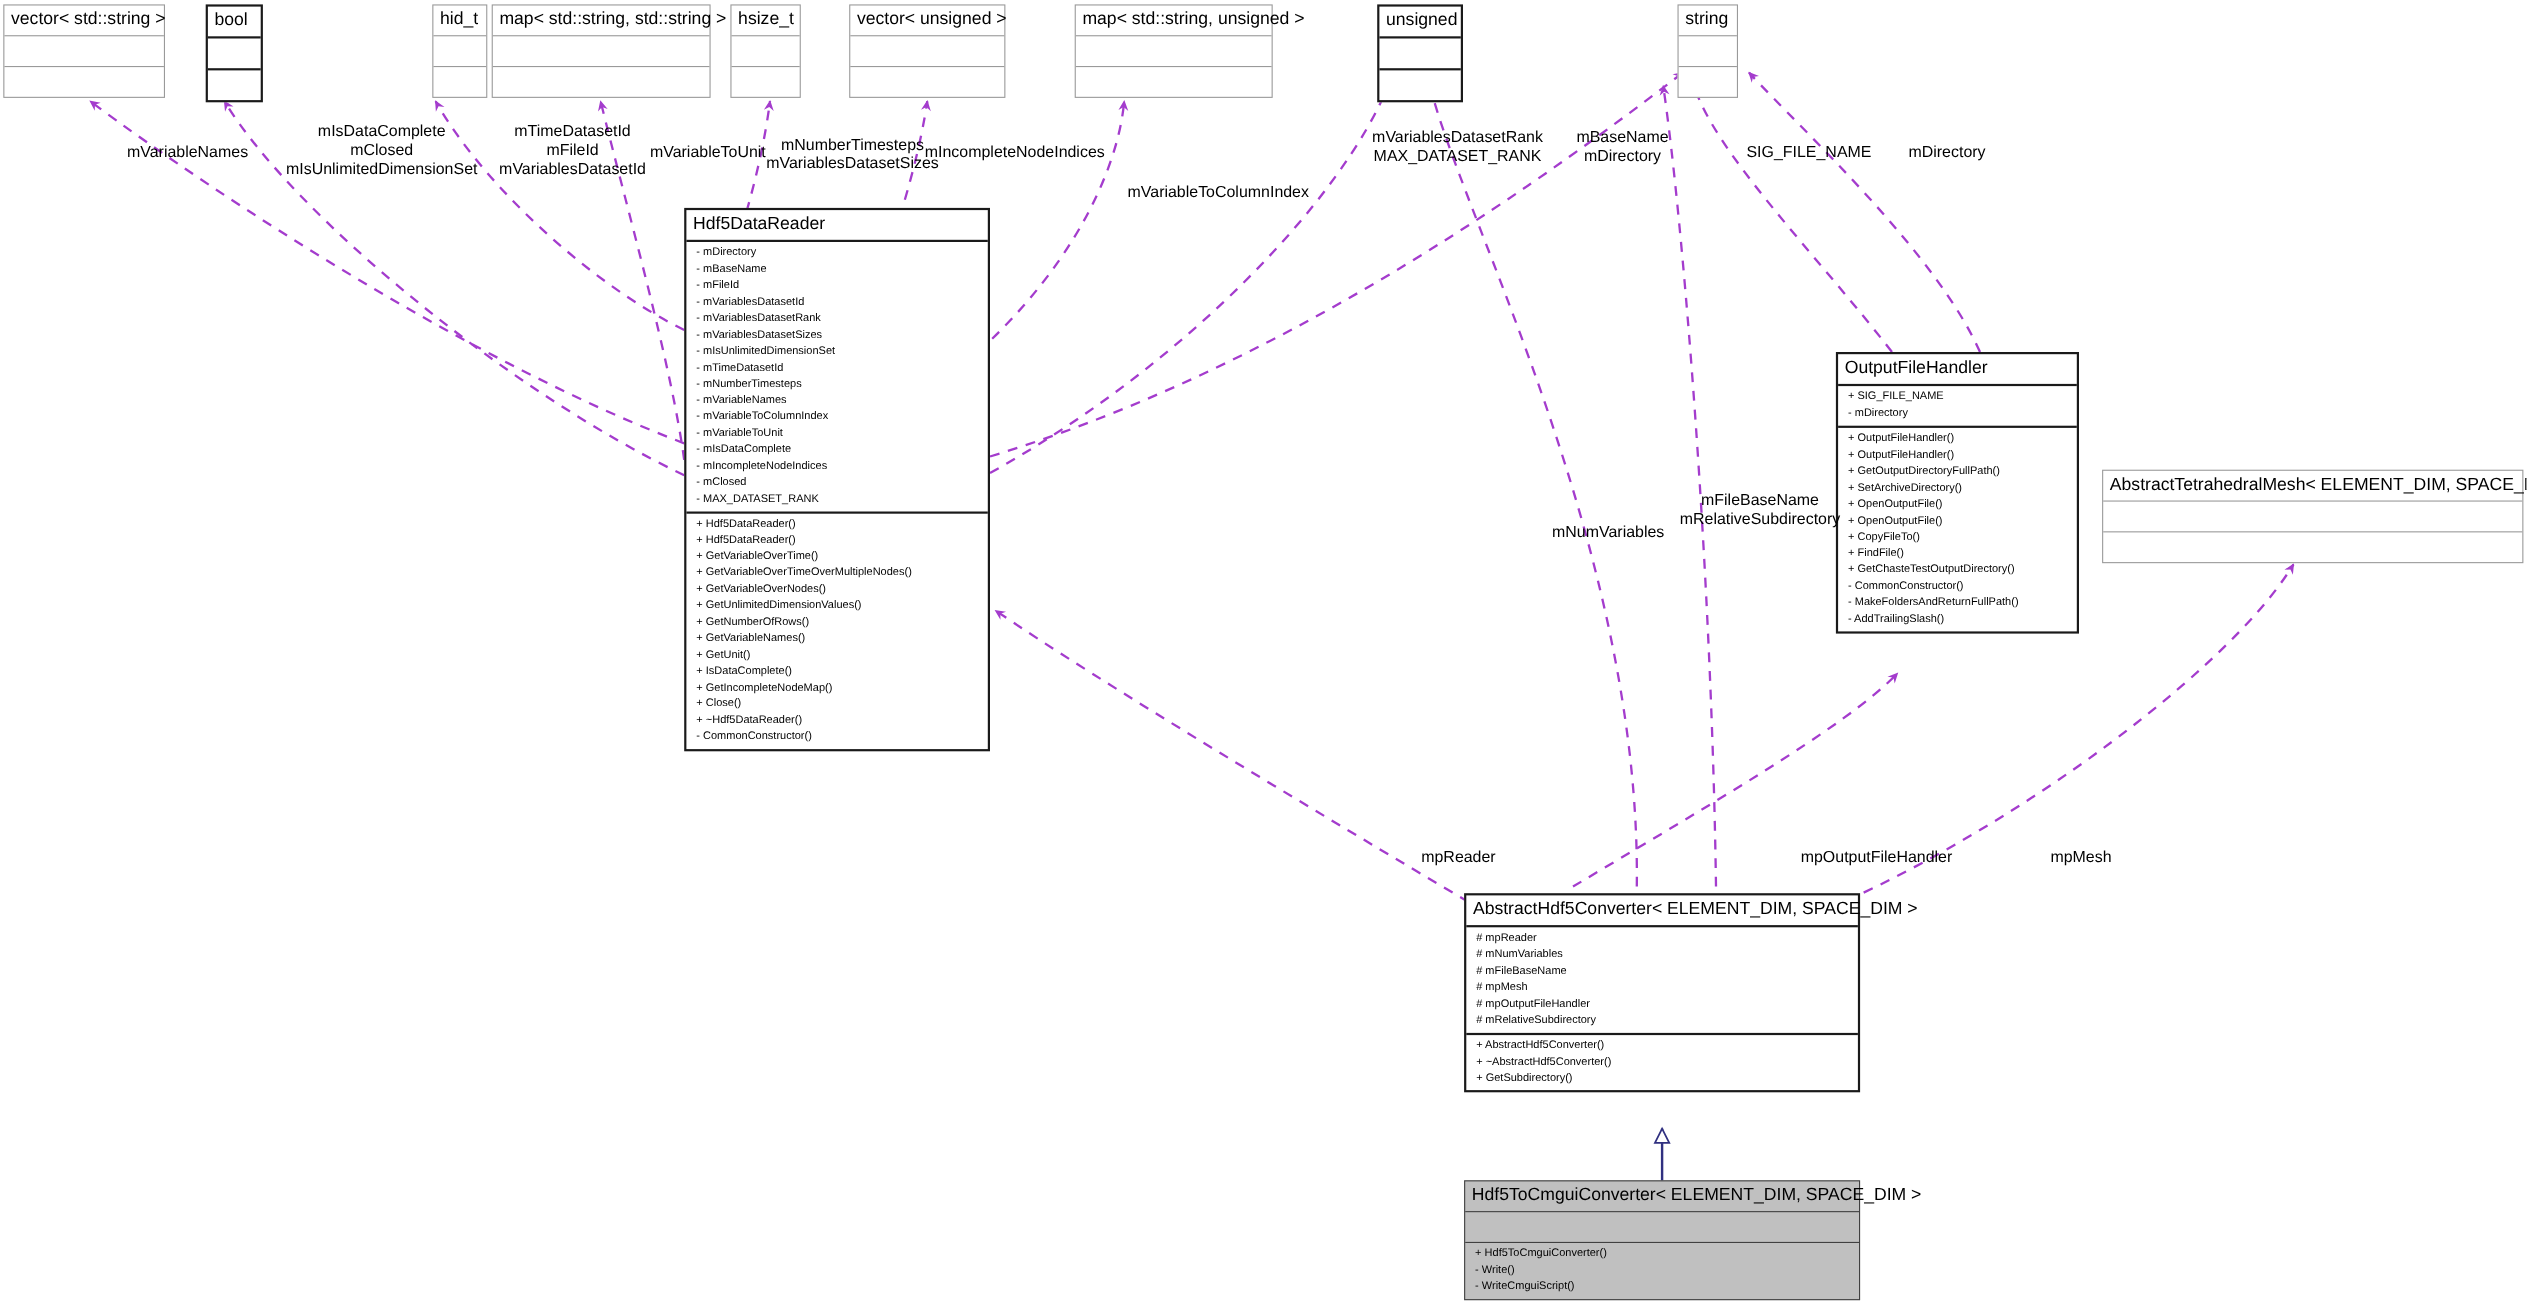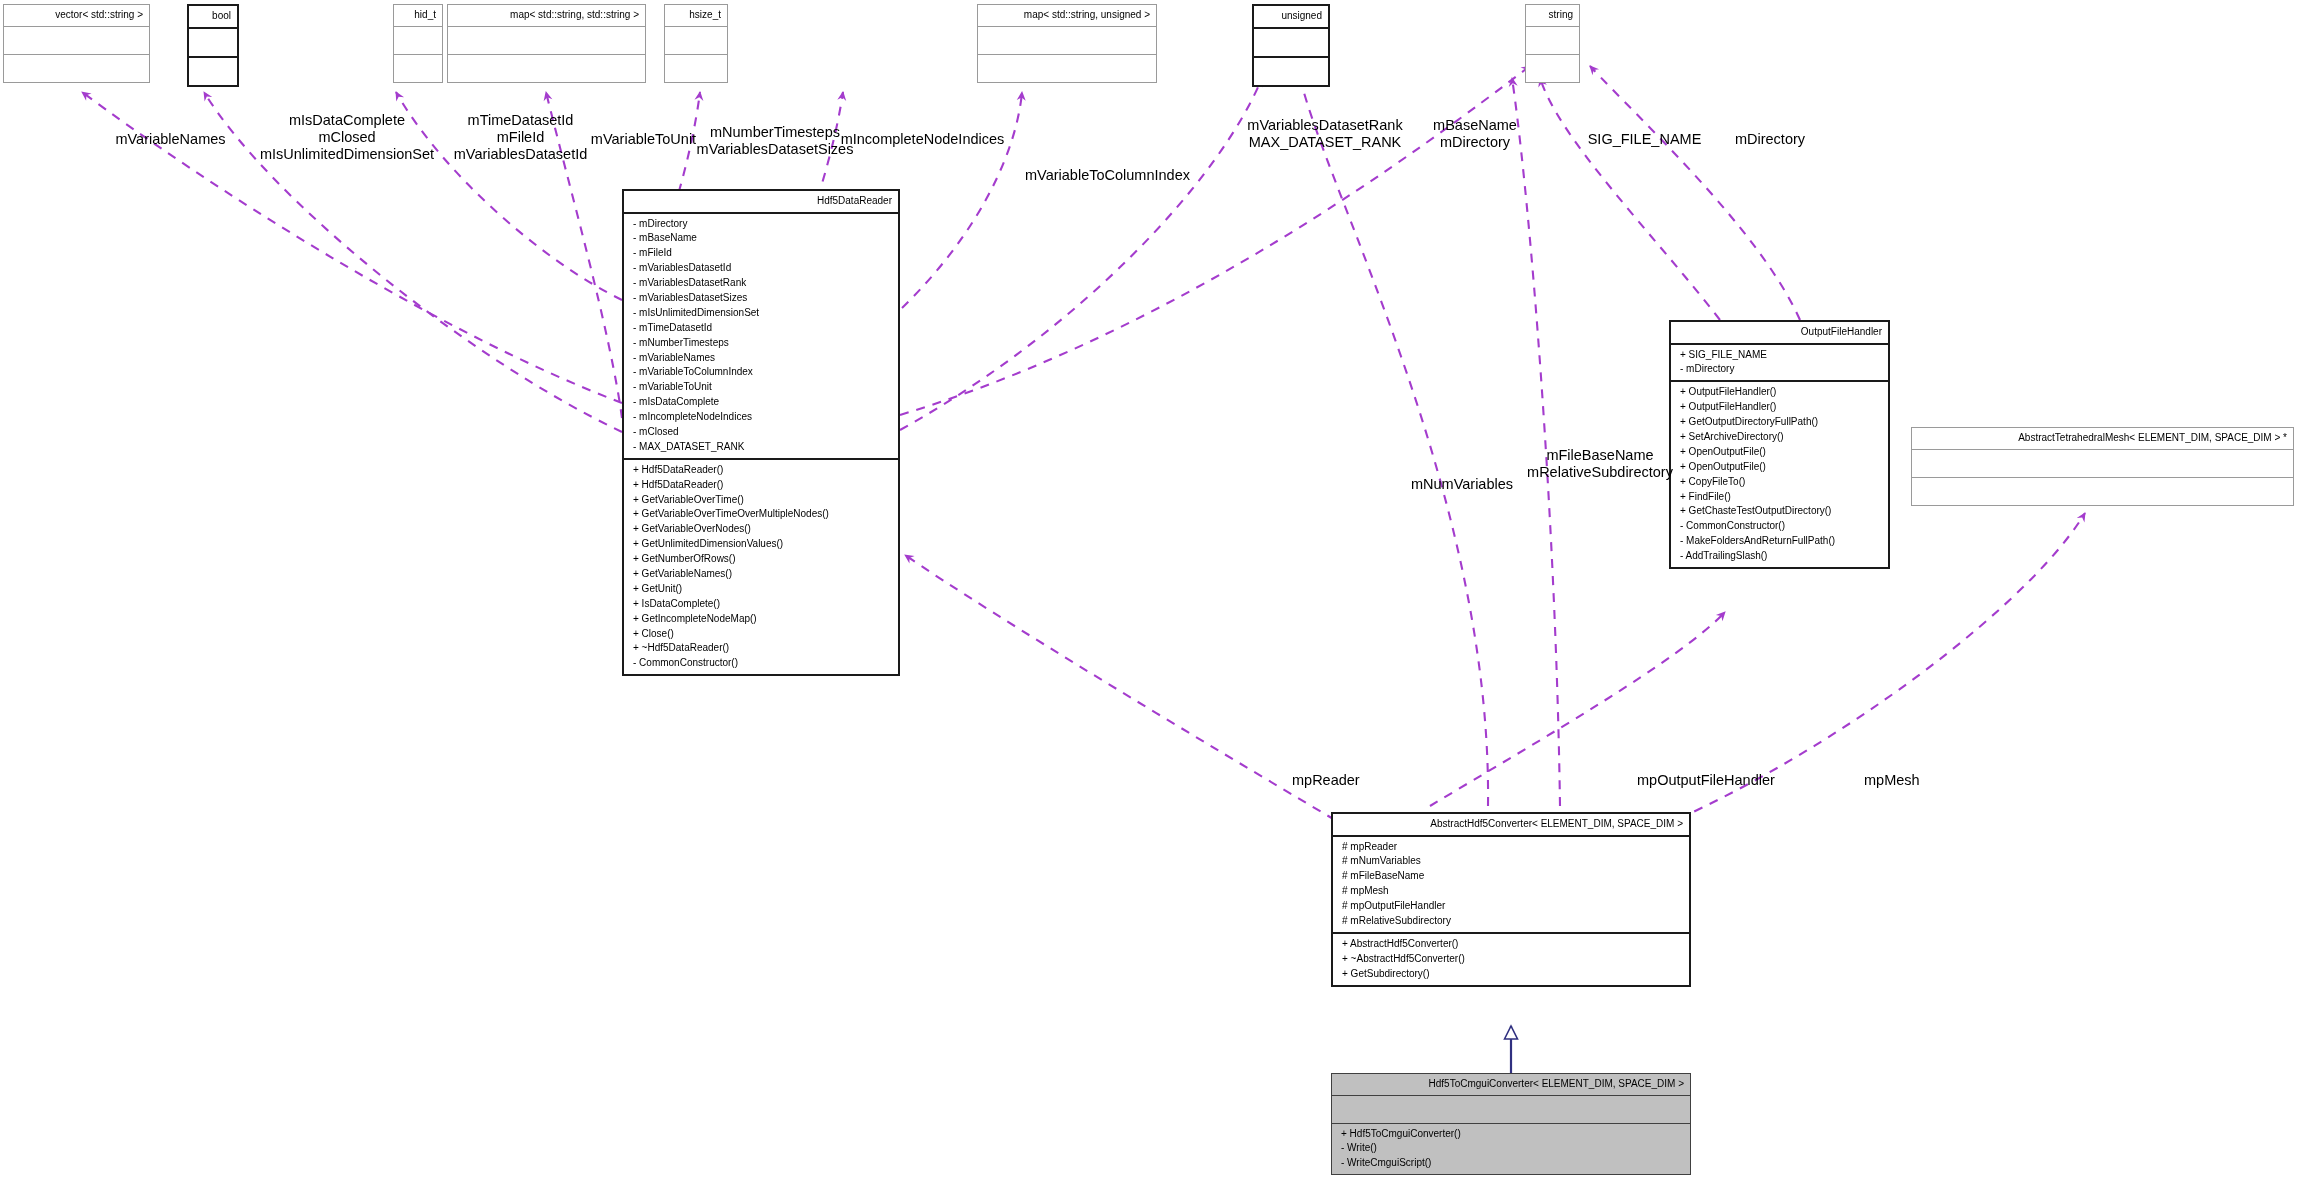--- a/index.html
+++ b/index.html
@@ -6,21 +6,21 @@
   body{font-family:"Liberation Sans","DejaVu Sans",sans-serif;}
   #canvas{position:relative;width:2297px;height:1189px;background:#fff;overflow:hidden;}
   svg.edges{position:absolute;left:0;top:0;width:2297px;height:1189px;pointer-events:none;}
 
   
   .node{position:absolute;box-sizing:border-box;background:#ffffff;
         border:1px solid #9a9a9a;}
   .node.strong{border:2px solid #1a1a1a;}
   .node.filled{background:#c0c0c0;border:1px solid #404040;}
   .node .title{
-     text-align:right;font-size:10px;color:#000;line-height:1.15;
+     text-align:left;font-size:16px;color:#000;line-height:1.15;
      padding:4px 6px 5px 6px;white-space:nowrap;
   }
   .node .sep{height:0;border-top:1px solid #9a9a9a;}
   .node.strong .sep{border-top:2px solid #1a1a1a;}
   .node.filled .sep{border-top:1px solid #404040;}
   .node .compartment{padding:3px 0 3px 0;}
   .node .row{
      font-size:10px;color:#000;line-height:1.49;
      padding:0 6px 0 9px;white-space:nowrap;
   }
@@ -140,20 +140,31 @@
     <div class="sep"></div>
     <div class="compartment">
         <div class="blank"></div>
       </div>
     <div class="sep"></div>
     <div class="compartment">
         <div class="blank"></div>
       </div>
   </div>
 
+  <div class="node" style="left:772px;top:4px;width:142px;">
+    <div class="title">vector&lt; unsigned &gt;</div>
+    <div class="sep"></div>
+    <div class="compartment">
+        <div class="blank"></div>
+      </div>
+    <div class="sep"></div>
+    <div class="compartment">
+        <div class="blank"></div>
+      </div>
+  </div>
 
   <div class="node" style="left:977px;top:4px;width:180px;">
     <div class="title">map&lt; std::string, unsigned &gt;</div>
     <div class="sep"></div>
     <div class="compartment">
         <div class="blank"></div>
       </div>
     <div class="sep"></div>
     <div class="compartment">
         <div class="blank"></div>

